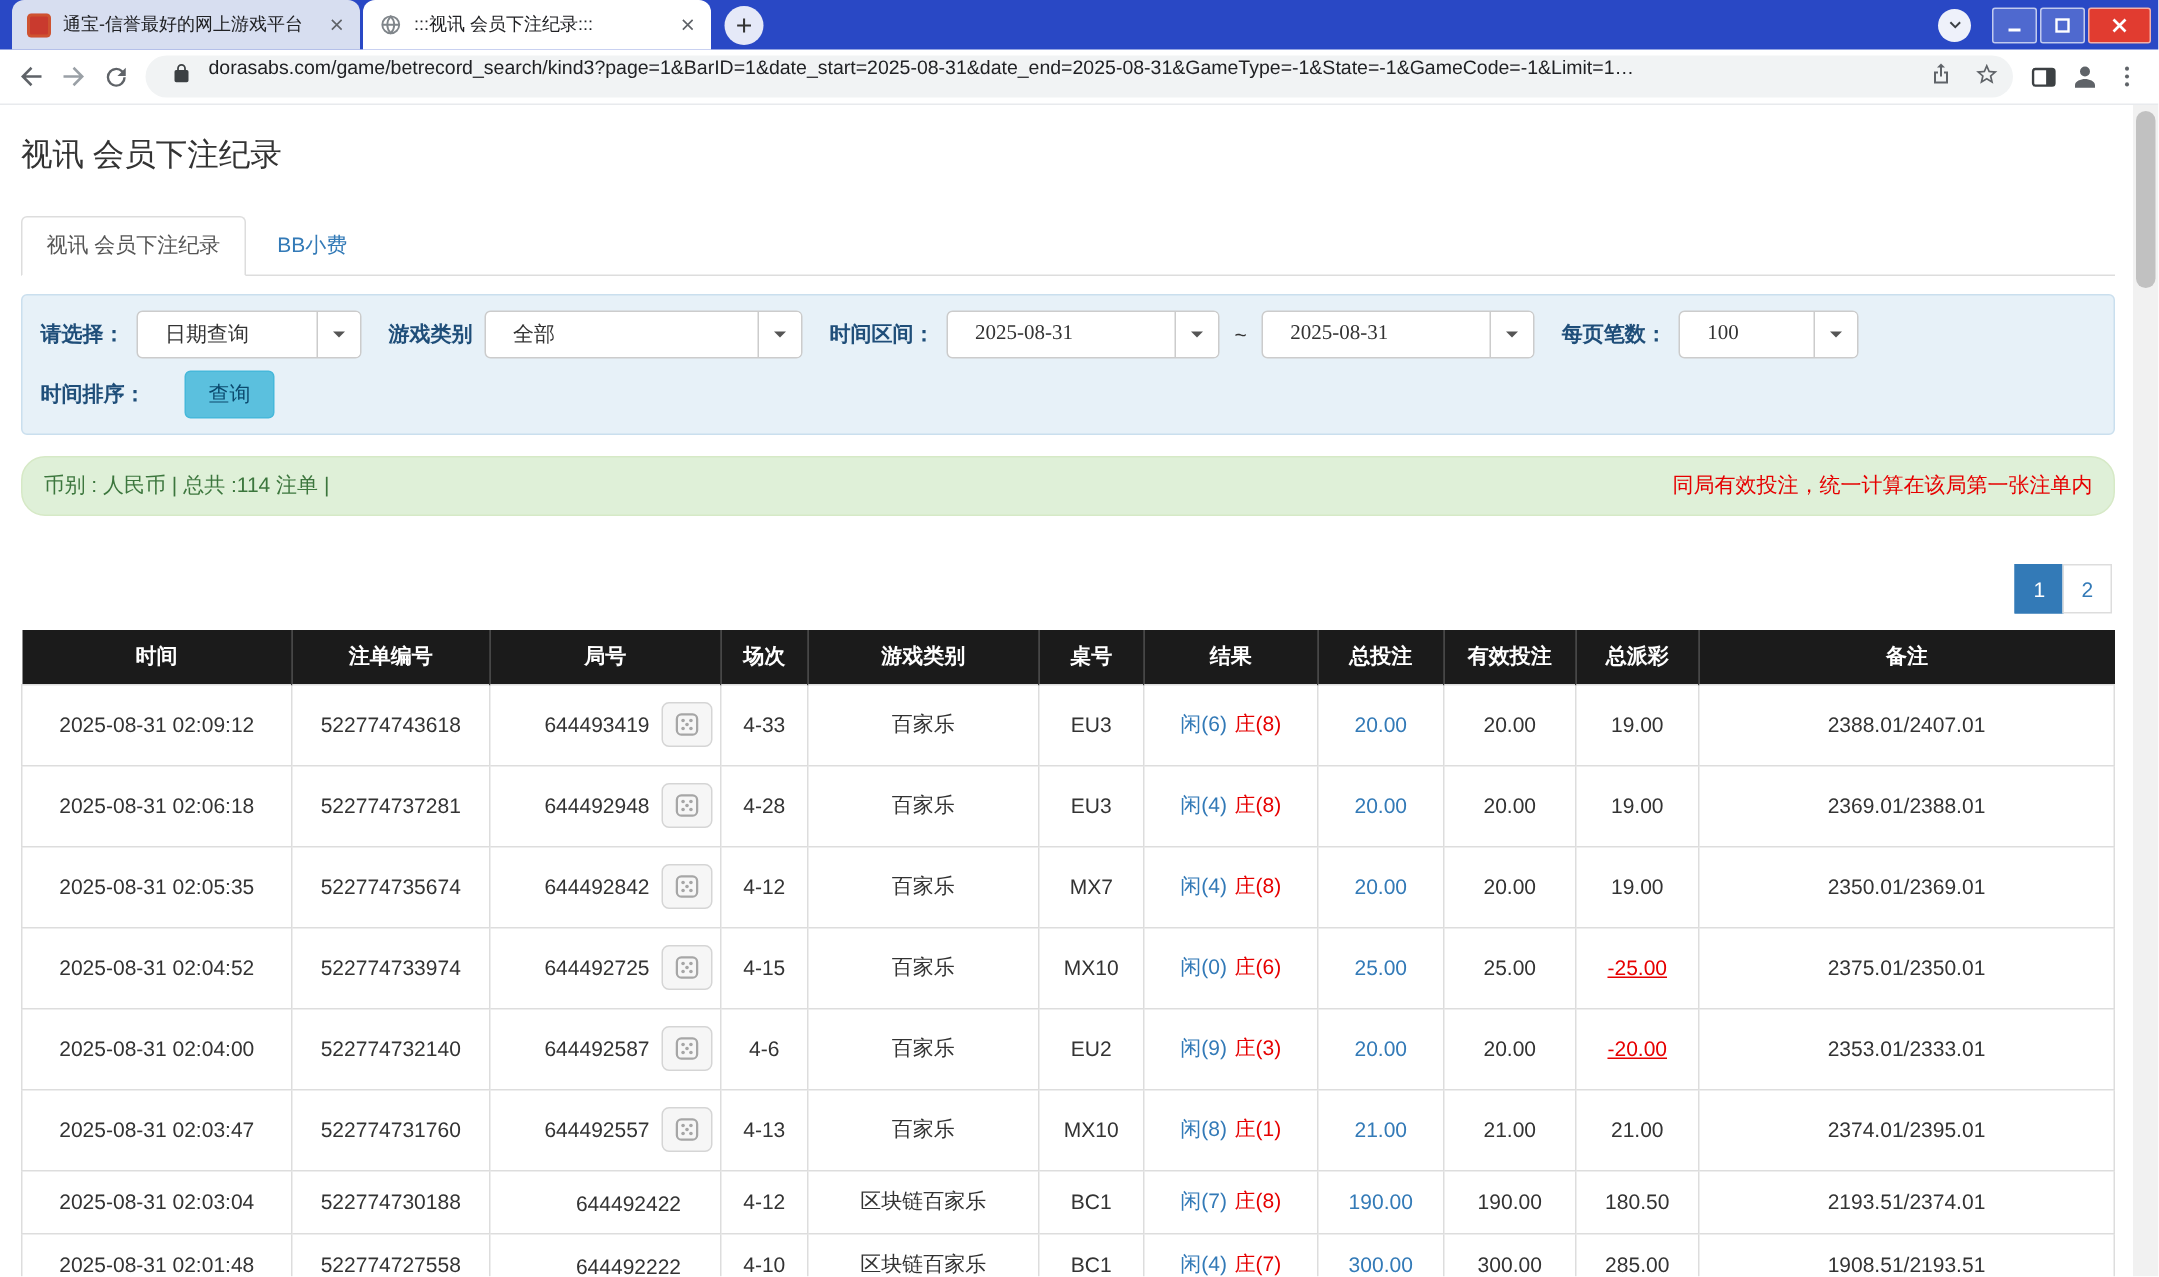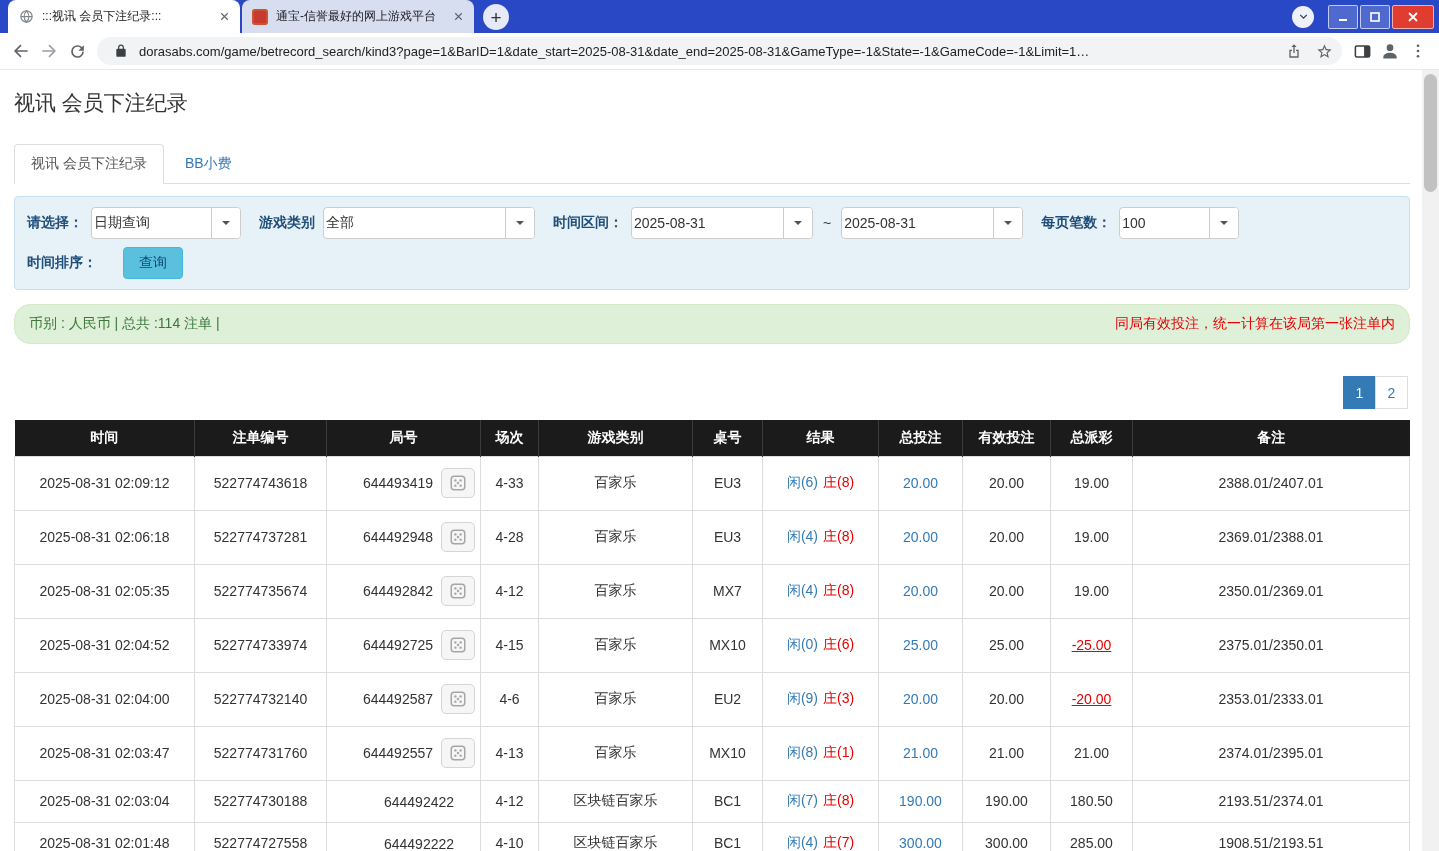--- a/index.html
+++ b/index.html
@@ -32,40 +32,40 @@
            display:flex;align-items:center;justify-content:center;font-size:19px;line-height:1;margin:0 0 3px 9px;}
   .win-cluster{position:absolute;right:0;top:0;height:33px;display:flex;align-items:center;}
   .tab-search{width:22px;height:22px;border-radius:50%;background:#eef1fa;display:flex;align-items:center;justify-content:center;margin-right:14px;}
   .win-btn{width:30px;height:24px;margin-right:2px;display:flex;align-items:center;justify-content:center;
            background:rgba(255,255,255,.18);border:1px solid rgba(255,255,255,.65);border-radius:2px;}
   .win-close{width:42px;background:#e13c30;border-color:#f2b0a9;margin-right:5px;}
 
   
   .navbar{height:37px;background:#fff;display:flex;align-items:center;padding:0 7px;border-bottom:1px solid #e8eaed;}
   .nav-icon{width:28px;height:28px;display:flex;align-items:center;justify-content:center;border-radius:50%;flex:0 0 auto;}
-  .address{flex:1;height:28px;border-radius:14px;background:#f1f3f4;display:flex;align-items:center;
+  .address{flex:1;height:28px;border-radius:14px;background:#f1f3f4;display:flex;
            padding:0 6px 0 12px;margin:0 6px;min-width:0;gap:6px;}
   .url-text{flex:1;font-size:13px;color:#202124;white-space:nowrap;overflow:hidden;text-overflow:ellipsis;}
   .pill-icon{width:24px;height:24px;display:flex;align-items:center;justify-content:center;flex:0 0 auto;}
 
   
   .content{position:absolute;top:70px;left:0;right:17px;bottom:0;overflow:hidden;padding:0 12px 0 14px;background:#fff;}
   .page-title{margin-top:19px;font-size:21px;color:#333;font-weight:400;}
   .nav-tabs{display:flex;gap:4px;border-bottom:1px solid #ddd;margin-top:27px;}
   .page-tab{padding:10px 16px;font-size:14px;color:var(--link-blue);cursor:pointer;
             border:1px solid transparent;border-radius:4px 4px 0 0;margin-bottom:-1px;}
   .page-tab.active{color:#555;background:#fff;border-color:#ddd #ddd #fff;}
 
   .filter-panel{margin-top:12px;background:var(--filter-bg);border:1px solid #cadfee;border-radius:4px;padding:10px 12px;}
   .filter-row{display:flex;align-items:center;}
   .filter-row + .filter-row{margin-top:8px;}
   .f-label{color:#1f4e79;font-weight:bold;font-size:14px;margin-right:8px;white-space:nowrap;}
   .f-label:not(:first-child){margin-left:18px;}
   .sel{display:inline-flex;align-items:stretch;background:#fff;border:1px solid #ccc;border-radius:4px;height:32px;overflow:hidden;}
-  .sel .val{display:flex;align-items:center;padding:0 2px;font-size:14px;color:#333;flex:1;white-space:nowrap;overflow:hidden;}
+  .sel .val{display:flex;align-items:center;padding:0 18px;font-size:14px;color:#333;flex:1;white-space:nowrap;overflow:hidden;font-family:Liberation Serif, serif;}
   .sel .caret{width:29px;border-left:1px solid #ccc;display:flex;align-items:center;justify-content:center;background:#fff;}
   .sel .caret i{display:block;border:4px solid transparent;border-top-color:#555;margin-top:4px;}
   .w150{width:150px}.w212{width:212px}.w182{width:182px}.w120{width:120px}.w200{width:200px}
   .tilde{font-size:14px;color:#333;margin:0 10px;}
   .btn-search{background:var(--search-button-bg);border:1px solid #46b8da;color:#0c4a6e;font-size:14px;
               height:32px;padding:0 15px;border-radius:4px;margin-left:18px;cursor:pointer;font-family:inherit;text-align:center;}
 
   .summary{margin-top:14px;display:flex;justify-content:space-between;align-items:center;
            background:var(--summary-bg);border:1px solid #d6e9c6;border-radius:16px;padding:10px 14px;font-size:14px;}
   .summary-left{color:var(--summary-text);}
@@ -98,37 +98,37 @@
   
   .scrollbar{position:absolute;right:0;top:70px;width:17px;height:781px;background:#f1f1f1;}
   .scroll-thumb{position:absolute;top:4px;left:2px;width:13px;height:118px;background:#c1c1c1;border-radius:7px;}
   svg{display:block;}
 </style>
 </head>
 <body>
 
 <div class="tabbar">
   <div class="btabs">
+      <div class="btab">
+    <span class="favicon fav-brand"></span>
+    <span class="btab-title">通宝-信誉最好的网上游戏平台</span>
+    <span class="btab-close">
+      <svg viewBox="0 0 24 24" width="13" height="13">
+            <path d="M6 6l12 12M18 6L6 18" stroke="#5f6368" stroke-width="2"></path>
+          </svg>
+    </span>
+  </div>
       <div class="btab active">
     <span class="favicon">
           <svg viewBox="0 0 24 24" width="15" height="15">
             <circle cx="12" cy="12" r="9" fill="none" stroke="#80868b" stroke-width="2"></circle>
             <path d="M3 12h18M12 3c-5 5.4-5 12.6 0 18 5-5.4 5-12.6 0-18z" fill="none" stroke="#80868b" stroke-width="2"></path>
           </svg>
         </span>
     <span class="btab-title">:::视讯 会员下注纪录:::</span>
-    <span class="btab-close">
-      <svg viewBox="0 0 24 24" width="13" height="13">
-            <path d="M6 6l12 12M18 6L6 18" stroke="#5f6368" stroke-width="2"></path>
-          </svg>
-    </span>
-  </div>
-      <div class="btab">
-    <span class="favicon fav-brand"></span>
-    <span class="btab-title">通宝-信誉最好的网上游戏平台</span>
     <span class="btab-close">
       <svg viewBox="0 0 24 24" width="13" height="13">
             <path d="M6 6l12 12M18 6L6 18" stroke="#5f6368" stroke-width="2"></path>
           </svg>
     </span>
   </div>
     </div>
   <div class="new-tab">+</div>
 
   <div class="win-cluster">

